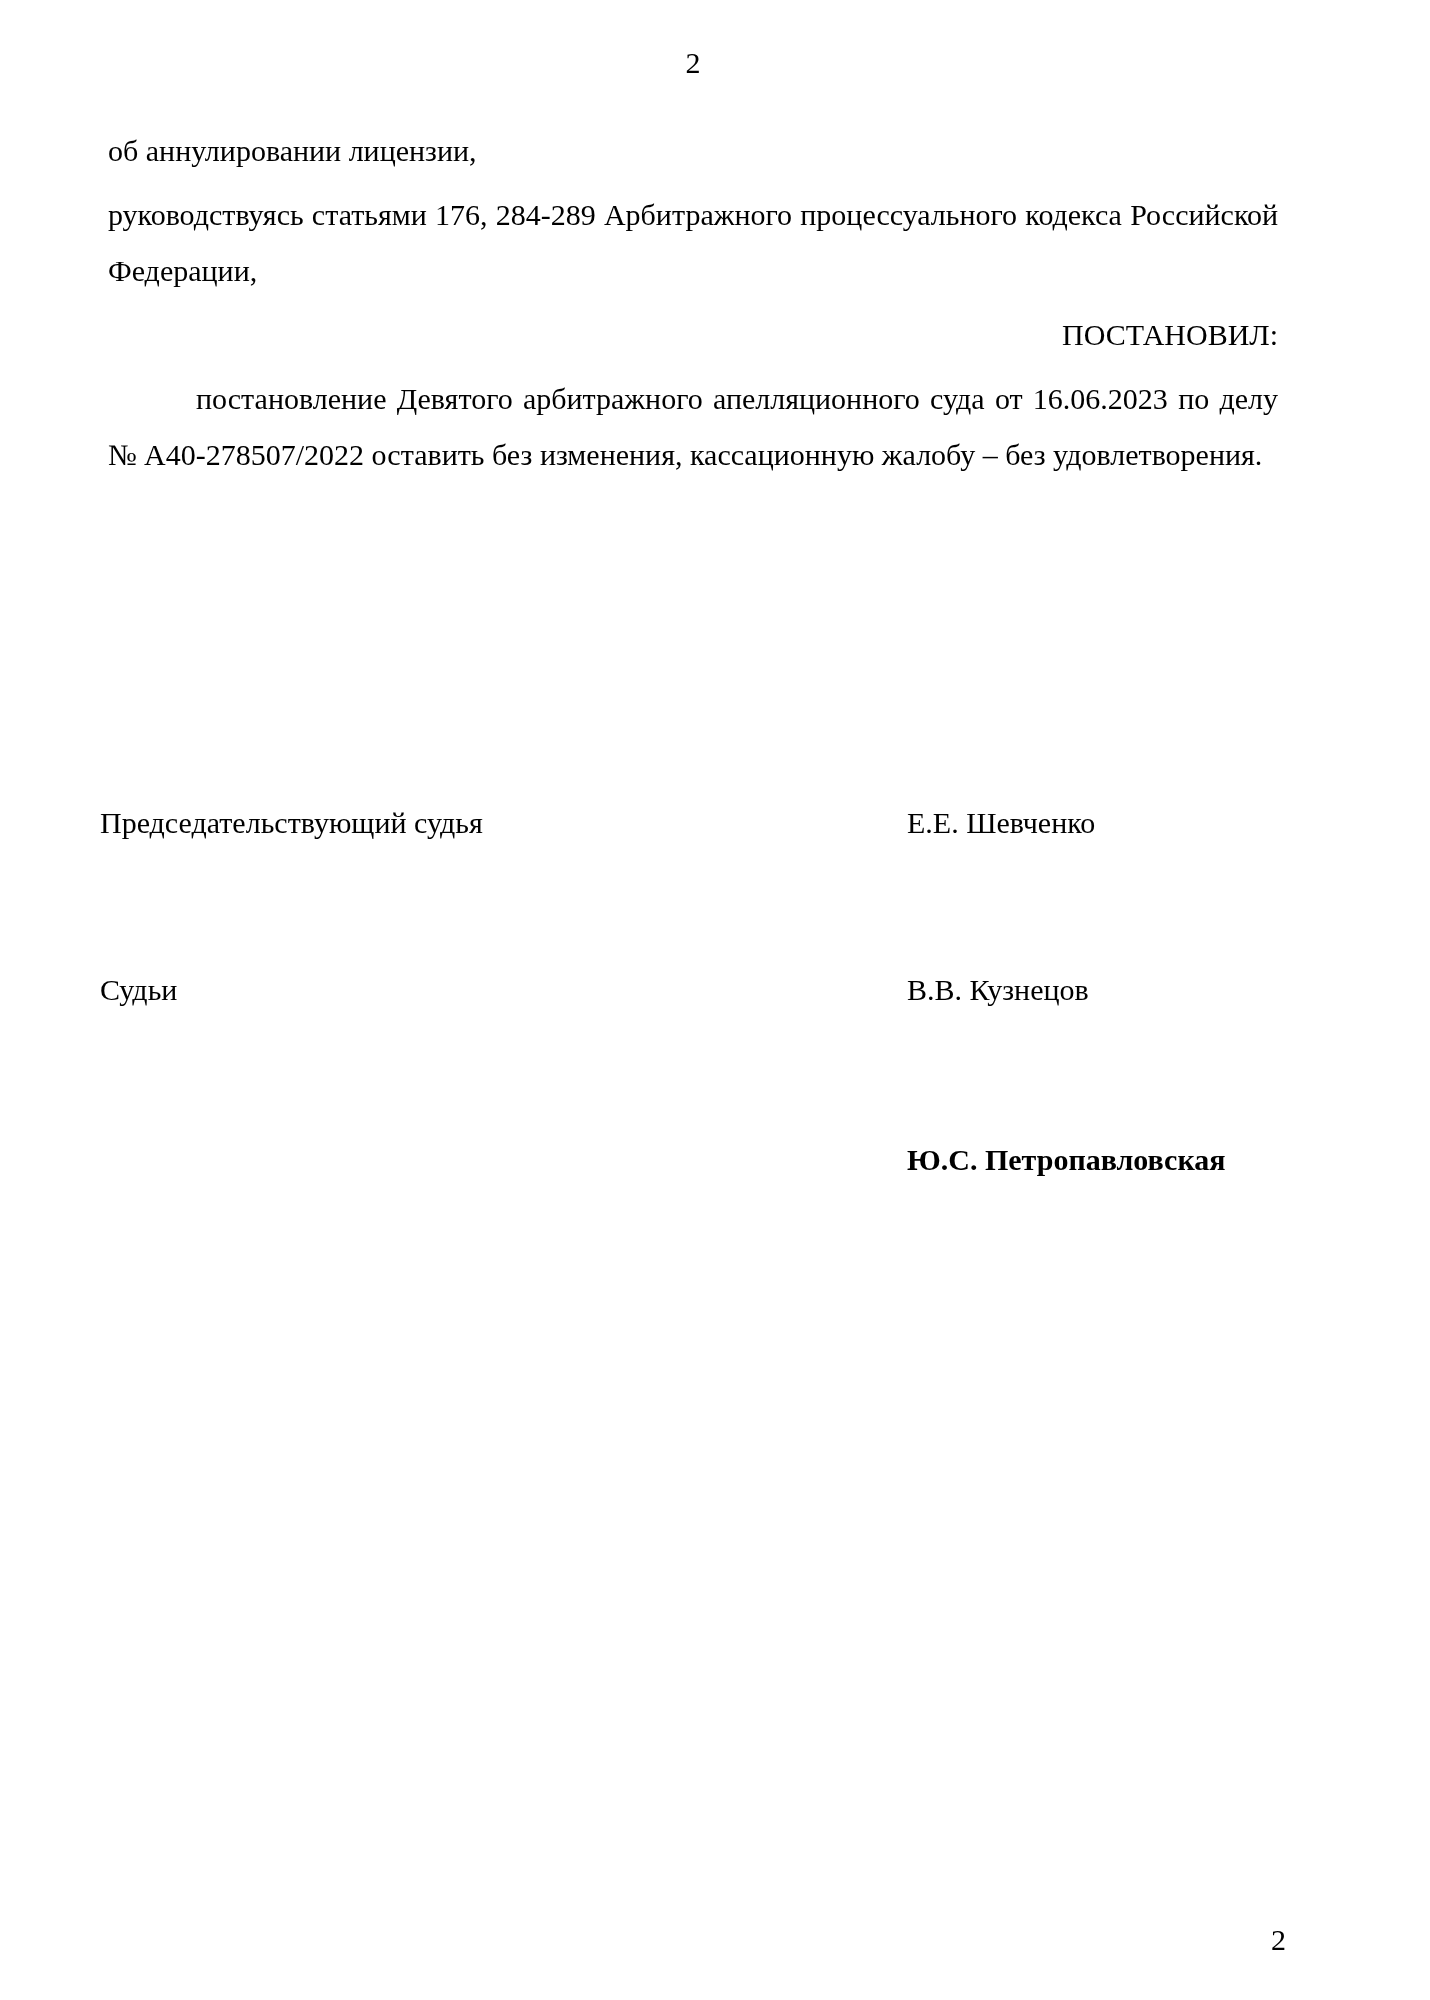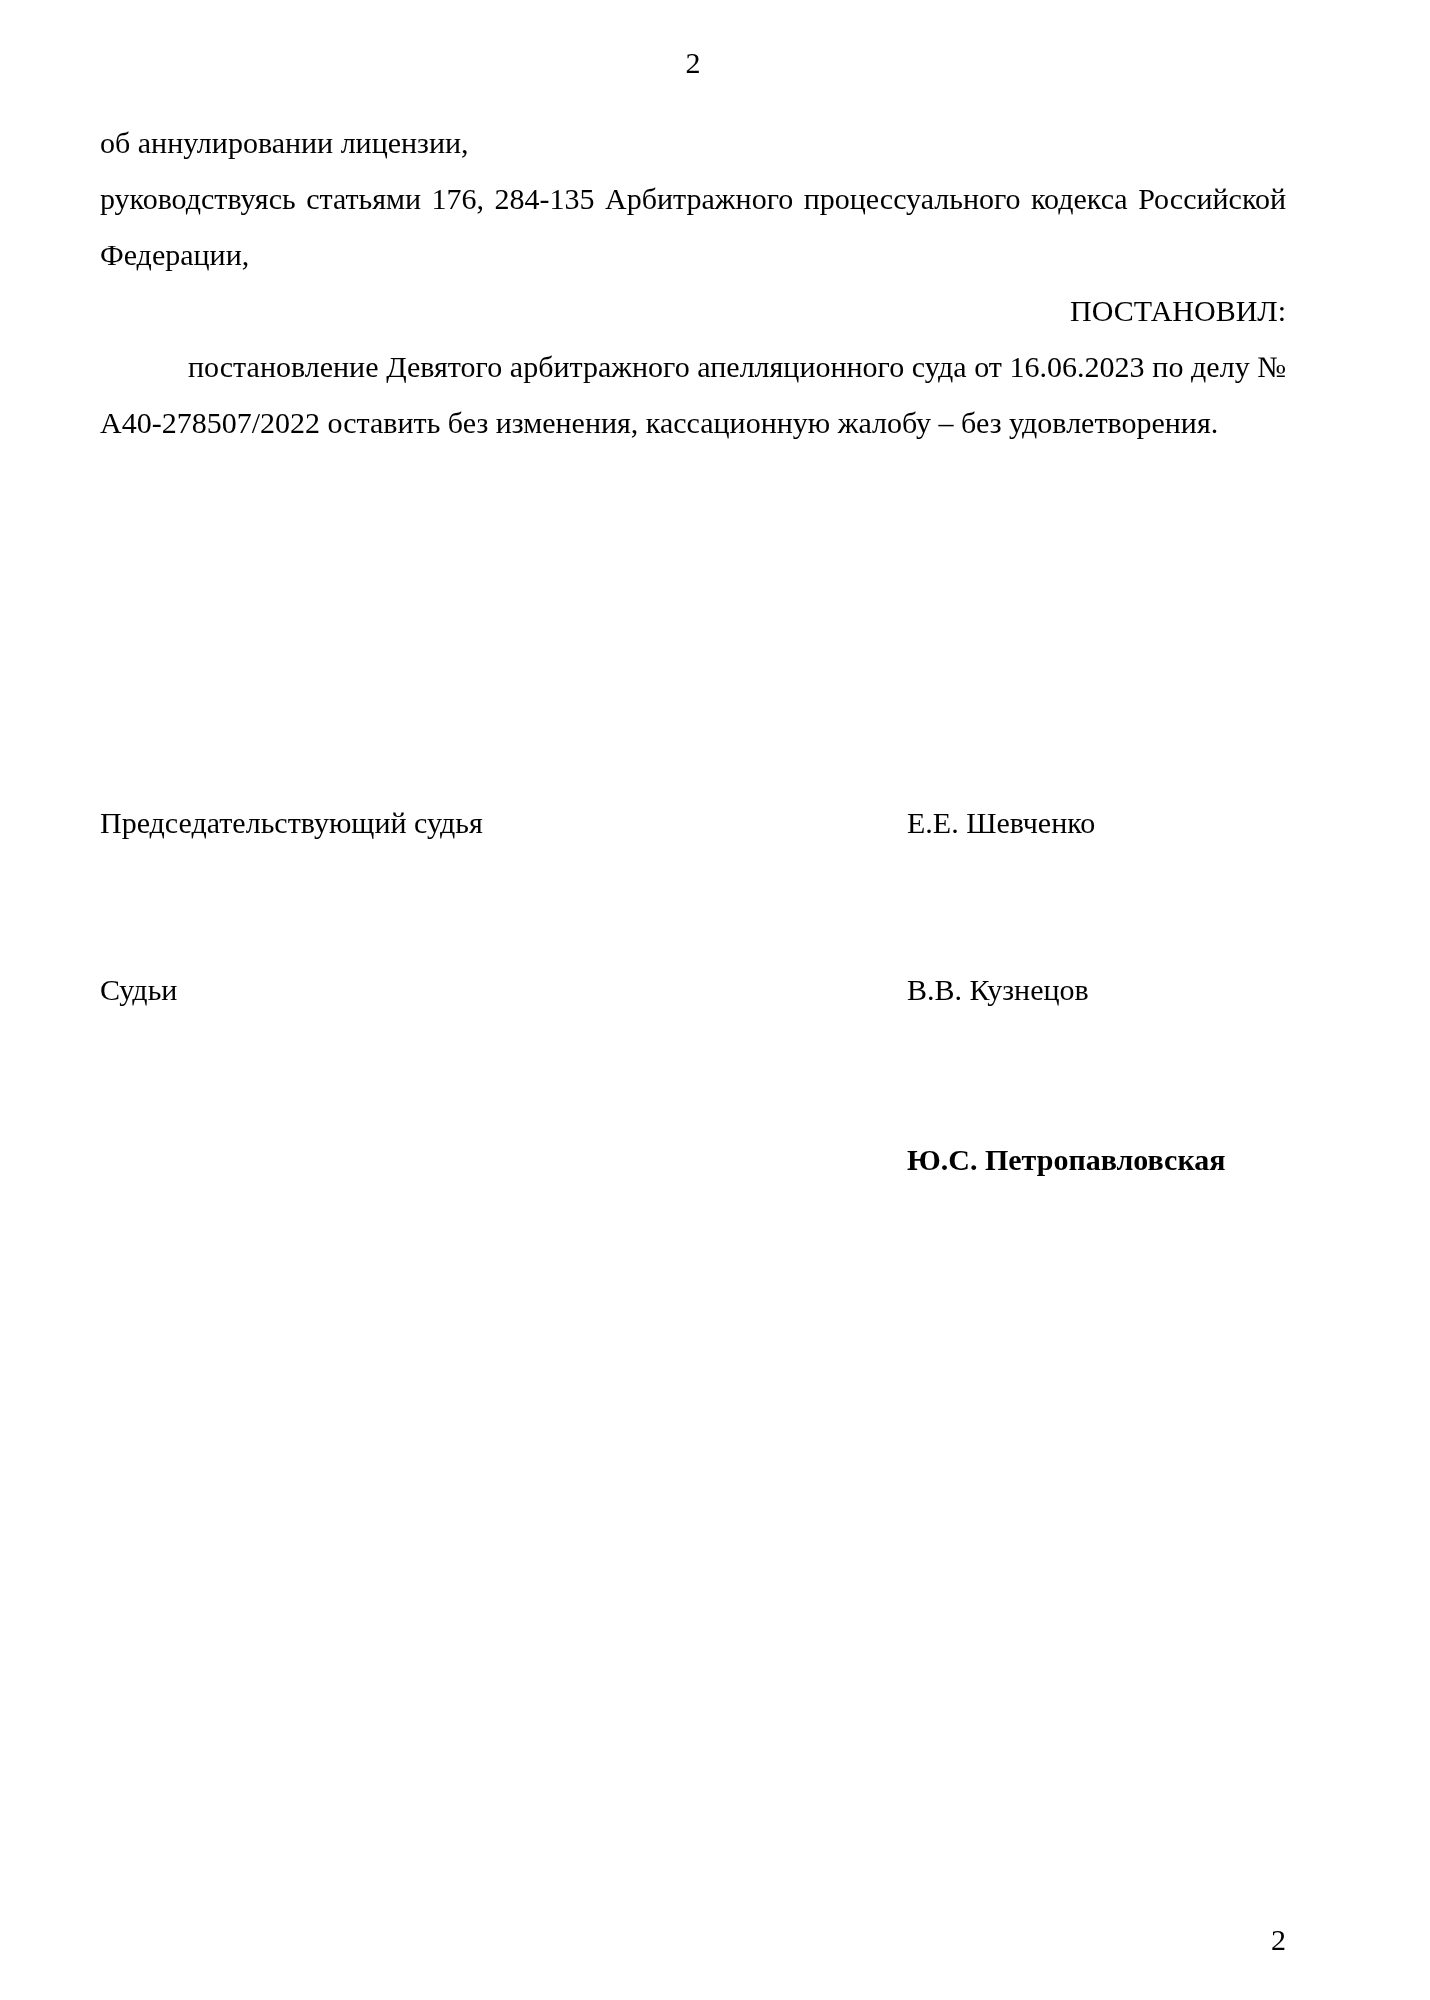--- a/index.html
+++ b/index.html
@@ -26,21 +26,21 @@
     height: 56px;
     text-align: center;
   }
   .body-text {
     position: absolute;
     top: 115px;
     left: 100px;
     width: 1186px;
   }
   .body-text p {
-    margin: 0;
+    margin: 8px;
     padding: 0;
   }
   .line-left {
     text-align: left;
   }
   .just {
     text-align: justify;
     text-align-last: left;
   }
   .indent {
@@ -87,21 +87,21 @@
 </style>
 </head>
 <body>
 
 <div class="page">
 
   <div class="header-pagenum">2</div>
 
   <div class="body-text">
     <p class="line-left">об аннулировании лицензии,</p>
-    <p class="just">руководствуясь статьями 176, 284-135 Арбитражного процессуального кодекса Российской Федерации,</p>
+    <p class="just">руководствуясь статьями 176, 284-289 Арбитражного процессуального кодекса Российской Федерации,</p>
     <p class="heading">ПОСТАНОВИЛ:</p>
     <p class="just indent">постановление Девятого арбитражного апелляционного суда от 16.06.2023 по делу № А40-278507/2022 оставить без изменения, кассационную жалобу – без удовлетворения.</p>
   </div>
 
   <div class="signatures">
     <div class="sig-row sig-row-1">
       <span class="sig-role">Председательствующий судья</span>
       <span class="sig-name">Е.Е. Шевченко</span>
     </div>
     <div class="sig-row sig-row-2">

